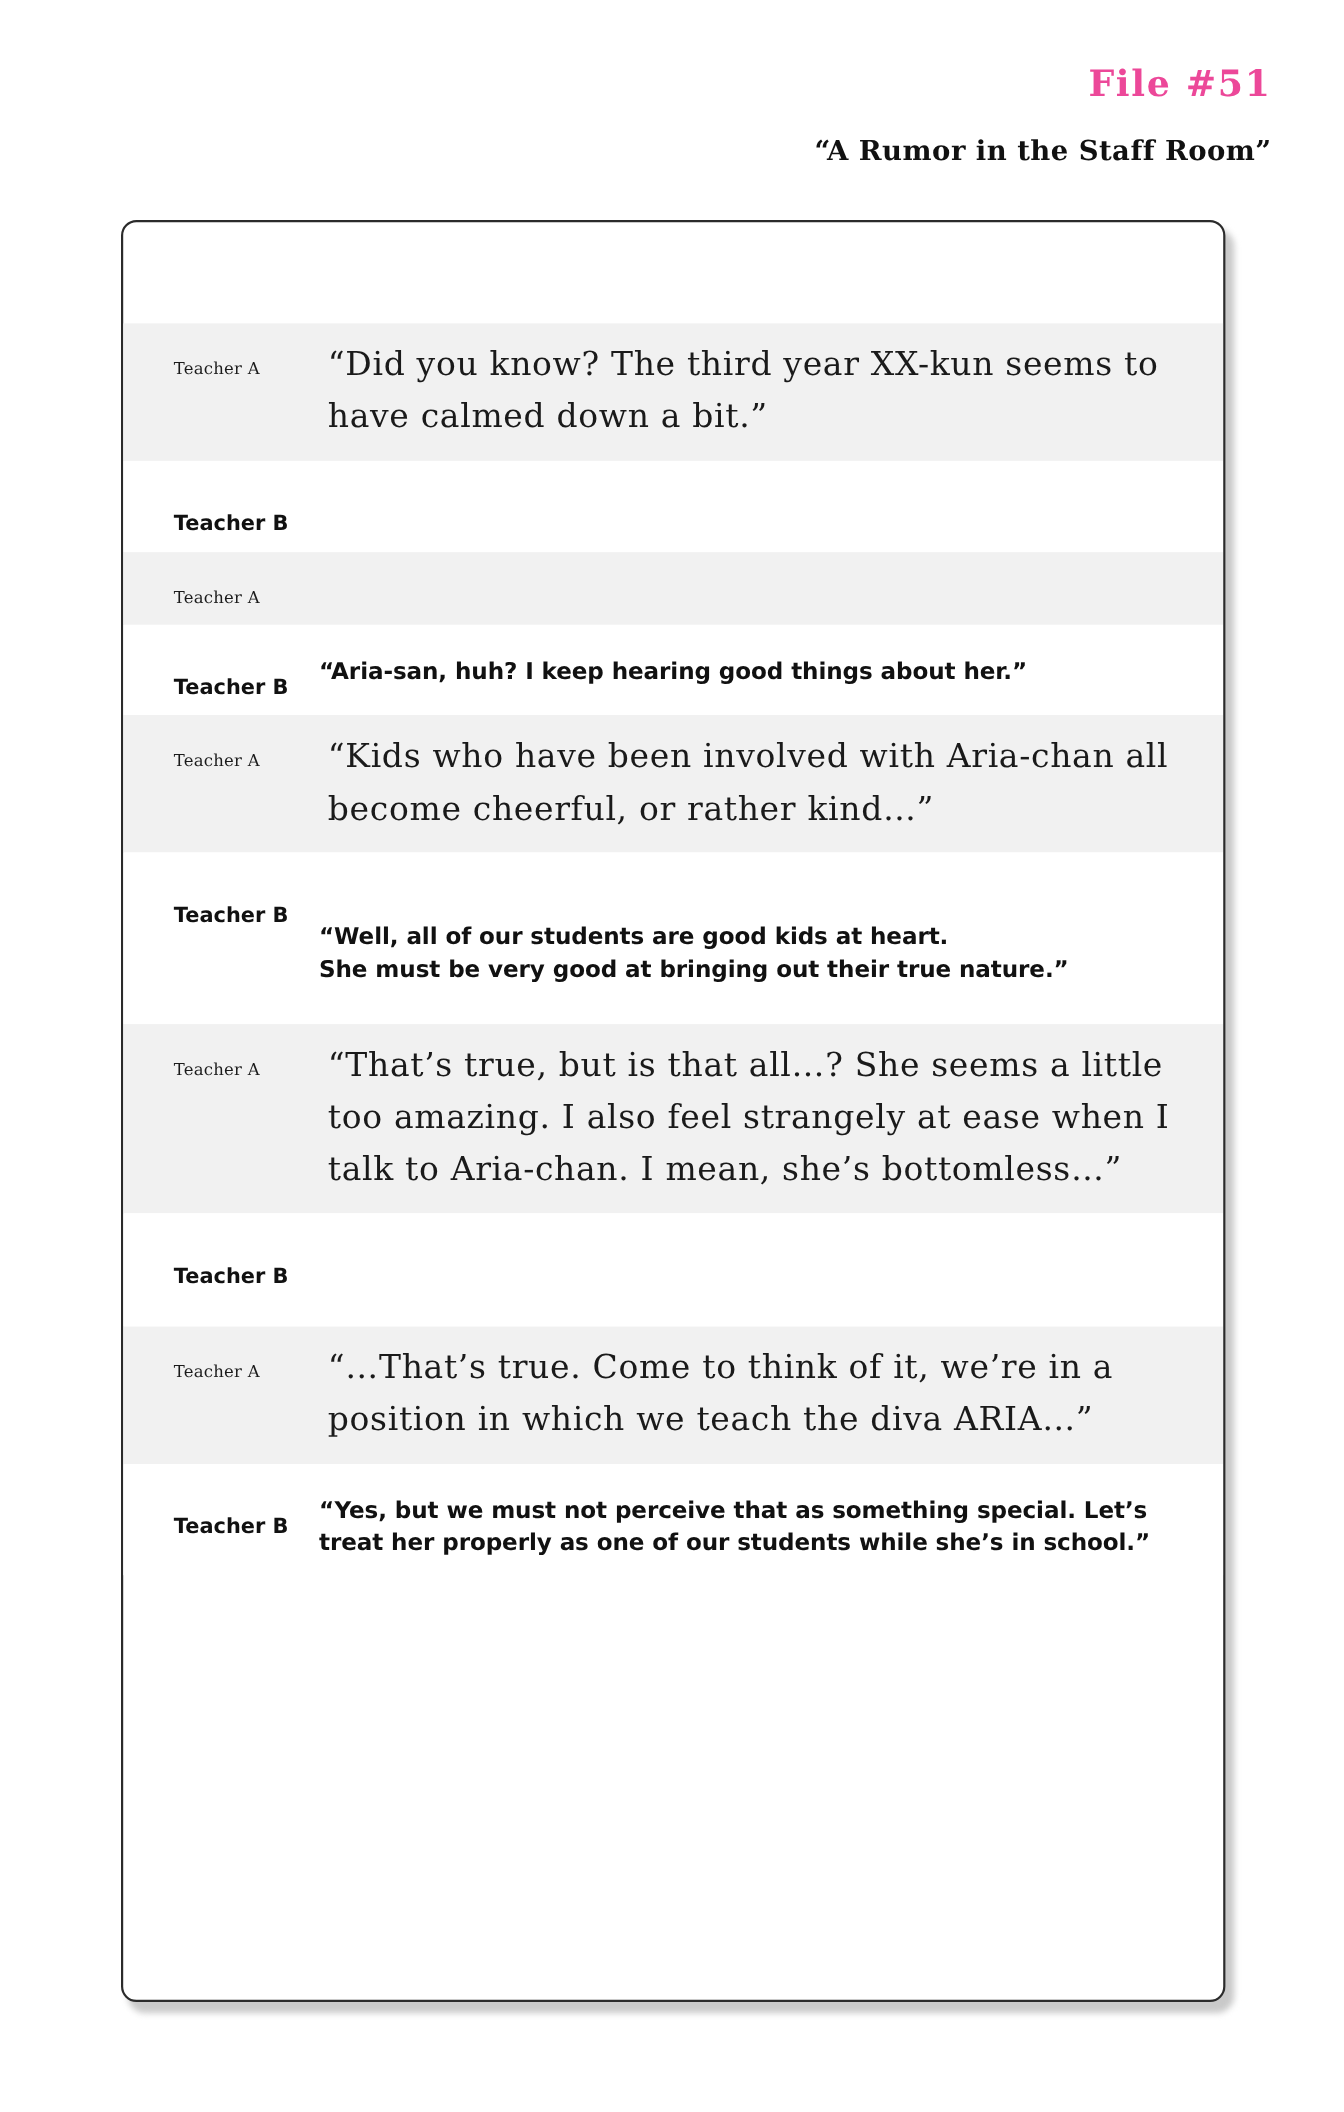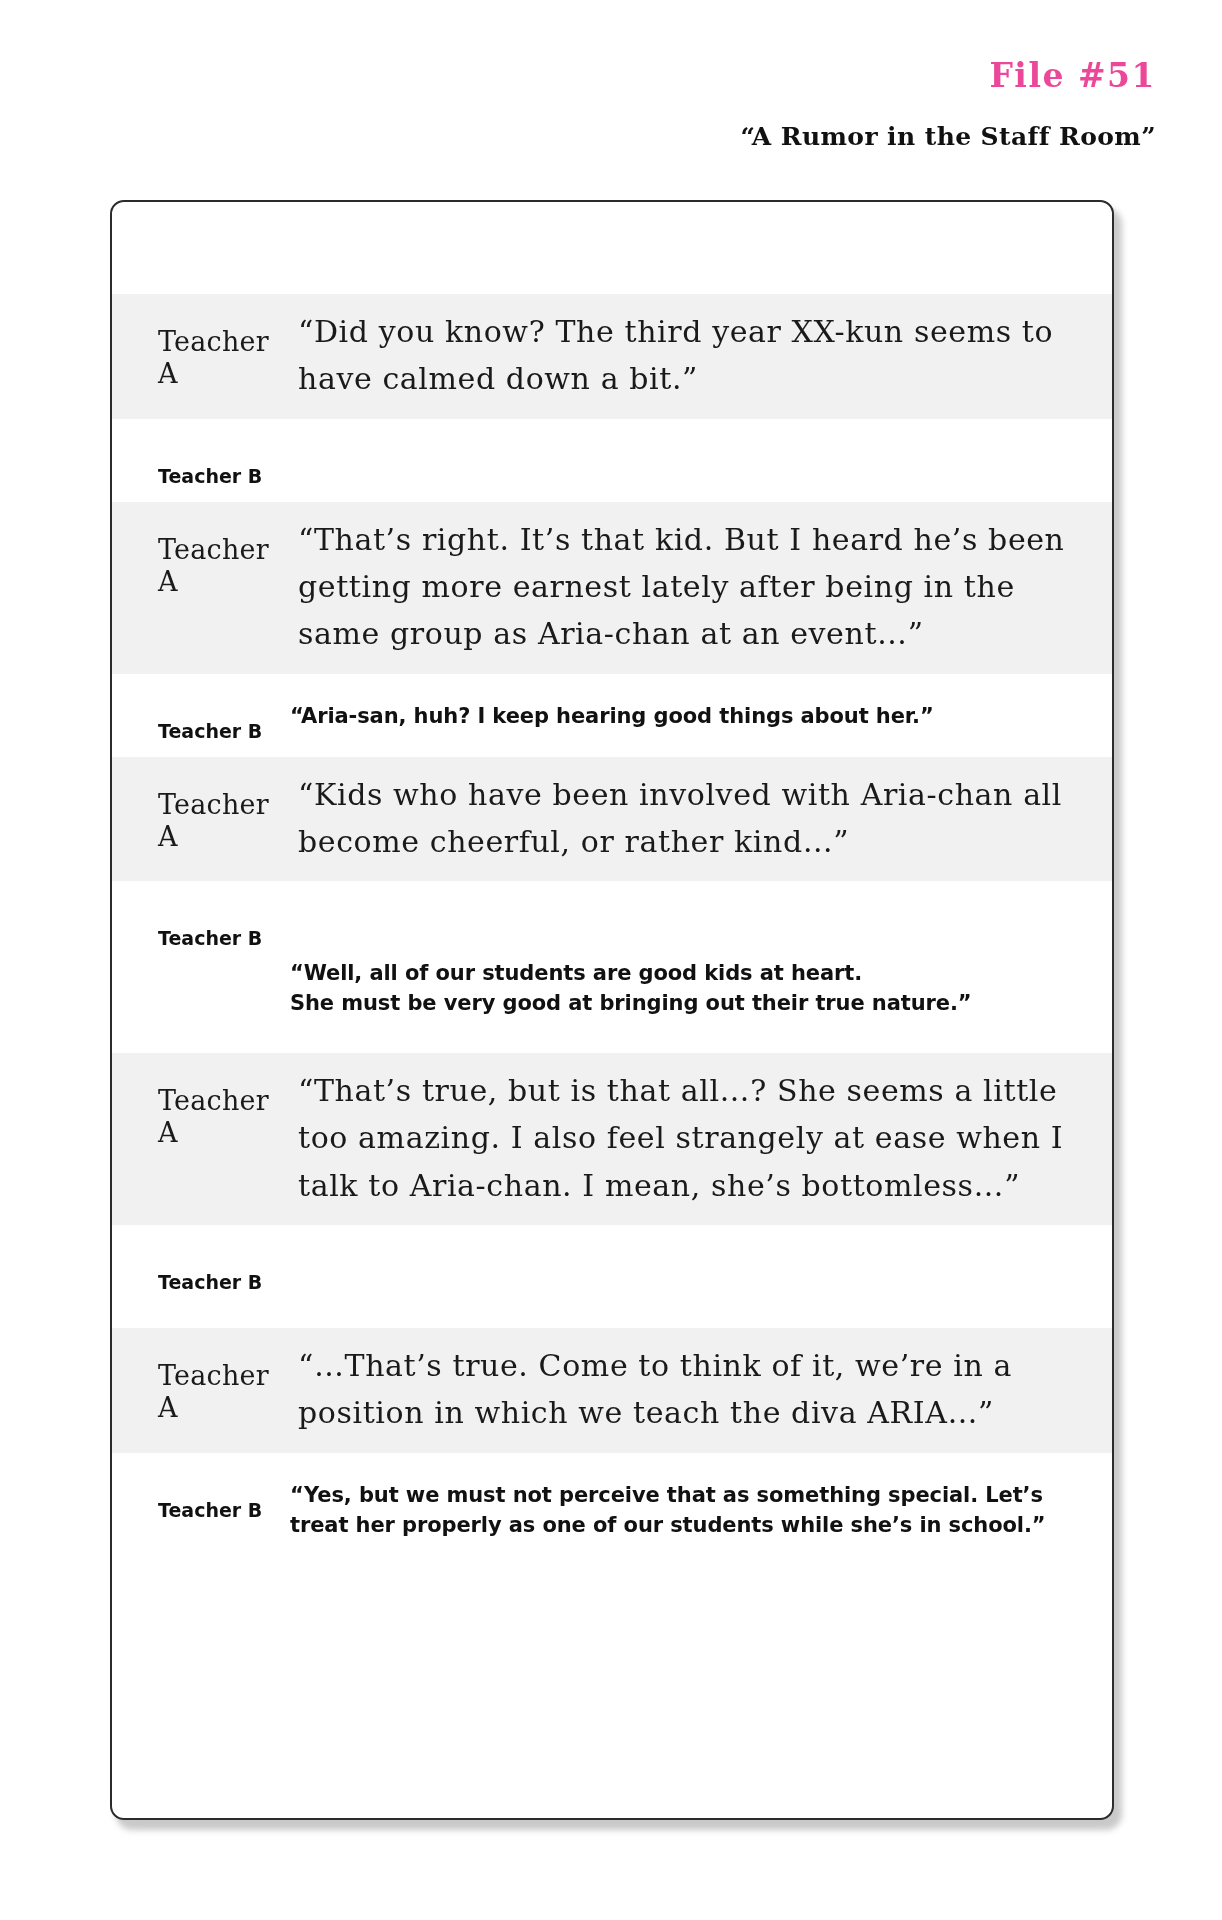--- a/index.html
+++ b/index.html
@@ -93,21 +93,21 @@
     background: #f1f1f1;
   }
   .row.plain {
     background: #ffffff;
   }
   .speaker {
     flex: 0 0 178px;
     padding-left: 46px;
     box-sizing: border-box;
     padding-top: 18px;
-    font-size: 27px;
+    font-size: 15px;
     line-height: 1.2;
   }
   .row.a .speaker {
     font-family: "DejaVu Serif", serif;
     font-weight: normal;
     letter-spacing: 0.2px;
     color: #1a1a1a;
   }
   .row.b .speaker {
     font-family: "DejaVu Sans", sans-serif;
@@ -133,21 +133,21 @@
     font-size: 21px;
     line-height: 1.42;
     letter-spacing: -0.1px;
     color: #111;
   }
 
   .row.a { padding-top: 14px; padding-bottom: 16px; }
   .row.b { padding-top: 28px; padding-bottom: 14px; }
 
   
-  .row.drop .line { margin-top: 50px; }
+  .row.drop .line { margin-top: 34px; }
   .row.drop { padding-bottom: 34px; }
   .row.a .line.nudge { padding-left: 8px; }
 </style>
 </head>
 <body>
 
 <div class="page">
 
   <div class="header">
     <div class="file-no">File #51</div>
@@ -160,21 +160,20 @@
       <div class="rows" id="rows">
           <div class="row a shade">
             <div class="speaker">Teacher A</div>
             <div class="line nudge">“Did you know? The third year XX-kun seems to have calmed down a bit.”</div>
           </div>
           <div class="row b plain">
             <div class="speaker">Teacher B</div>
           </div>
           <div class="row a shade">
             <div class="speaker">Teacher A</div>
-            <div class="line nudge">“That’s right. It’s that kid. But I heard he’s been getting more earnest lately after being in the same group as Aria-chan at an event…”</div>
           </div>
           <div class="row b plain">
             <div class="speaker">Teacher B</div>
             <div class="line">“Aria-san, huh? I keep hearing good things about her.”</div>
           </div>
           <div class="row a shade">
             <div class="speaker">Teacher A</div>
             <div class="line nudge">“Kids who have been involved with Aria-chan all become cheerful, or rather kind…”</div>
           </div>
           <div class="row b plain drop">

